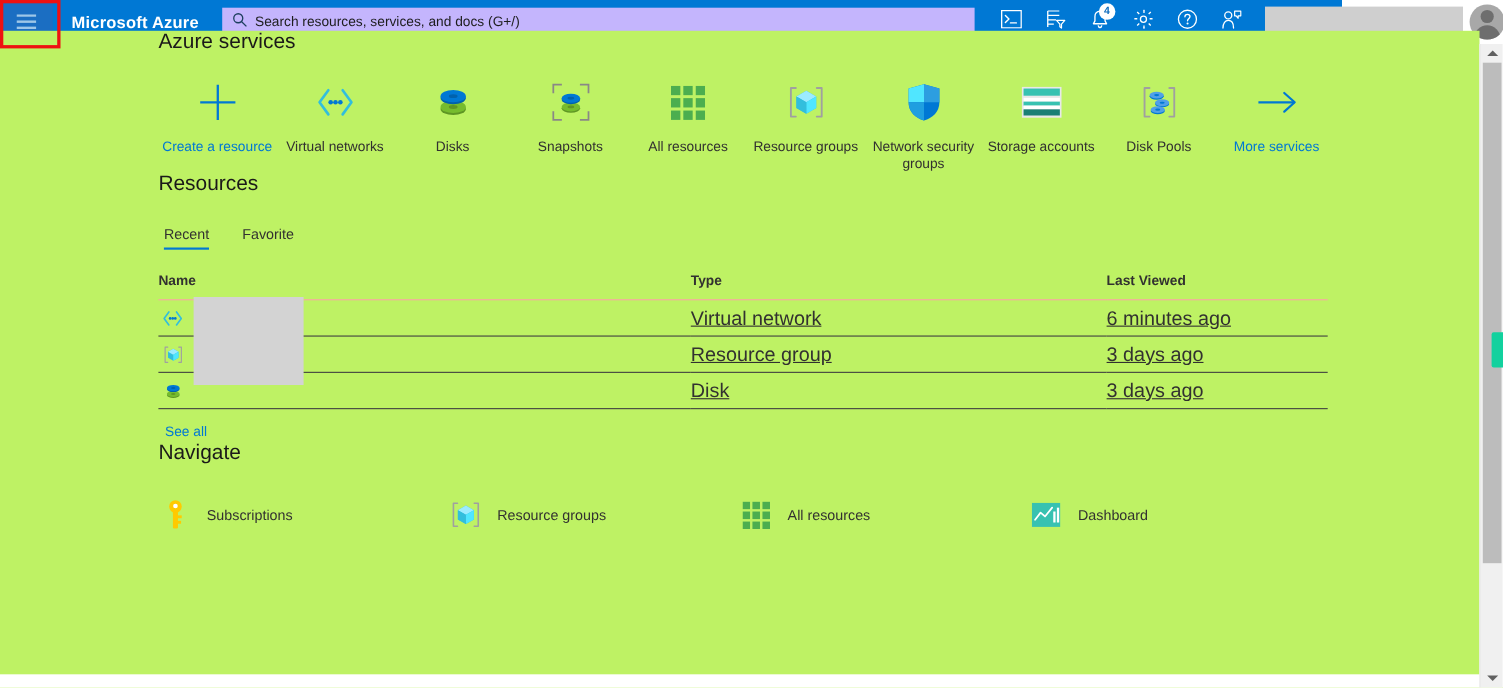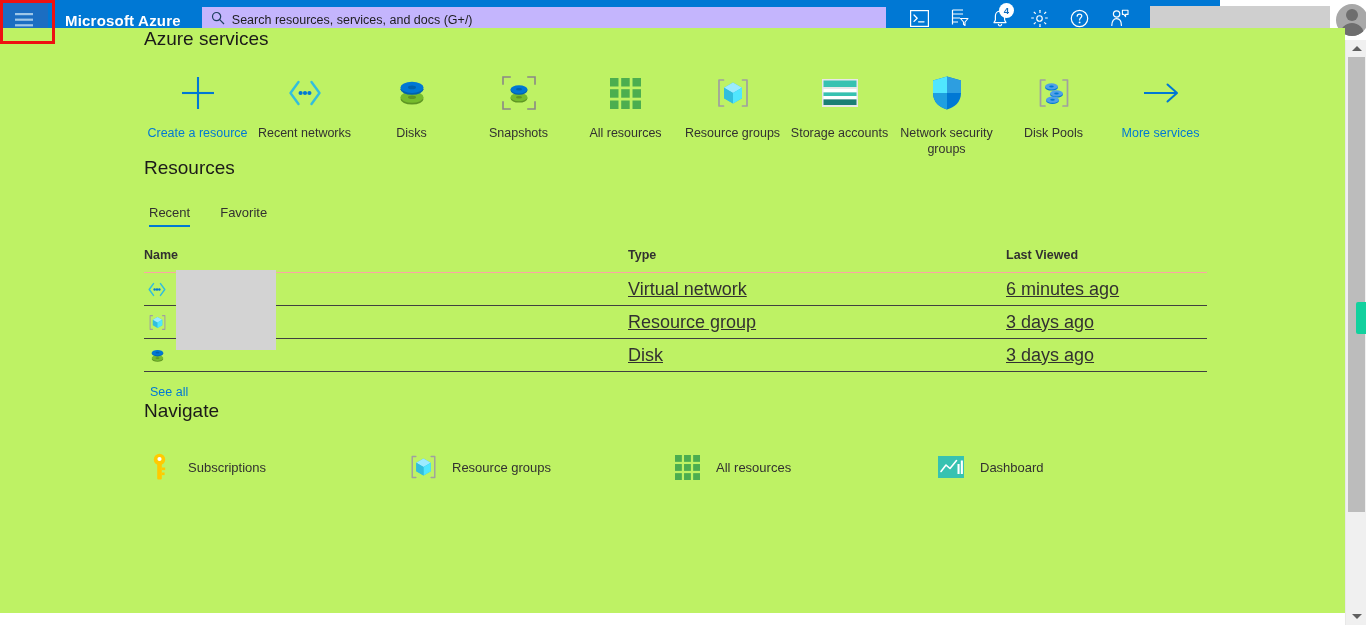--- a/index.html
+++ b/index.html
@@ -418,21 +418,21 @@
     <div class="svc">
       <span class="ico">
         <svg width="36" height="28" viewBox="0 0 36 28">
           <path d="M11.5 3 L3.5 14 L11.5 25" fill="none" stroke="#32bedd" stroke-width="2.4" stroke-linecap="round" stroke-linejoin="round"></path>
           <path d="M24.5 3 L32.5 14 L24.5 25" fill="none" stroke="#32bedd" stroke-width="2.4" stroke-linecap="round" stroke-linejoin="round"></path>
           <circle cx="13.6" cy="14" r="2.1" fill="#0078d4"></circle>
           <circle cx="18" cy="14" r="2.1" fill="#0078d4"></circle>
           <circle cx="22.4" cy="14" r="2.1" fill="#0078d4"></circle>
         </svg>
       </span>
-      <span class="lbl">Recent networks</span>
+      <span class="lbl">Virtual networks</span>
     </div>
 
     <div class="svc">
       <span class="ico">
         <svg width="34" height="34" viewBox="0 0 34 34">
           <ellipse cx="17" cy="23" rx="11.5" ry="5.6" fill="#5e9624"></ellipse>
           <ellipse cx="17" cy="21.2" rx="11.5" ry="5.6" fill="#76bc2d"></ellipse>
           <ellipse cx="17" cy="21.2" rx="4" ry="1.8" fill="#5e9624"></ellipse>
           <ellipse cx="17" cy="13.2" rx="11.5" ry="5.6" fill="#0062ad"></ellipse>
           <ellipse cx="17" cy="11.4" rx="11.5" ry="5.6" fill="#0078d4"></ellipse>
@@ -492,42 +492,42 @@
           <polygon points="18,5.5 27,10.8 18,16 9,10.8" fill="#9cebff"></polygon>
           <polygon points="18,16 27,10.8 27,21.2 18,26.5" fill="#50e6ff"></polygon>
           <polygon points="18,16 9,10.8 9,21.2 18,26.5" fill="#32bedd"></polygon>
         </svg>
       </span>
       <span class="lbl">Resource groups</span>
     </div>
 
     <div class="svc">
       <span class="ico">
+        <svg width="32" height="36" viewBox="0 0 32 36">
+          <path d="M16 1.5 L30 5.5 L30 18 C30 27 23.5 32.5 16 34.5 C8.5 32.5 2 27 2 18 L2 5.5 Z" fill="#0078d4"></path>
+          <path d="M16 1.5 L2 5.5 L2 18 L16 18 Z" fill="#50e6ff"></path>
+          <path d="M16 1.5 L30 5.5 L30 18 L16 18 Z" fill="#2d9ee0"></path>
+          <path d="M2 18 L16 18 L16 34.5 C8.5 32.5 2 27 2 18 Z" fill="#1f9fe0"></path>
+        </svg>
+      </span>
+      <span class="lbl">Network security groups</span>
+    </div>
+
+    <div class="svc">
+      <span class="ico">
         <svg width="38" height="30" viewBox="0 0 38 30">
           <rect x="1" y="1" width="36" height="28" fill="#e8e8e8"></rect>
           <rect x="2.5" y="2.5" width="33" height="6.5" fill="#37c2b1"></rect>
           <rect x="2.5" y="11" width="33" height="3.4" fill="#ffffff"></rect>
           <rect x="2.5" y="14.4" width="33" height="3.6" fill="#37c2b1"></rect>
           <rect x="2.5" y="18" width="33" height="3.4" fill="#ffffff"></rect>
           <rect x="2.5" y="21.4" width="33" height="5.6" fill="#1a7f74"></rect>
         </svg>
       </span>
       <span class="lbl">Storage accounts</span>
-    </div>
-
-    <div class="svc">
-      <span class="ico">
-        <svg width="32" height="36" viewBox="0 0 32 36">
-          <path d="M16 1.5 L30 5.5 L30 18 C30 27 23.5 32.5 16 34.5 C8.5 32.5 2 27 2 18 L2 5.5 Z" fill="#0078d4"></path>
-          <path d="M16 1.5 L2 5.5 L2 18 L16 18 Z" fill="#50e6ff"></path>
-          <path d="M16 1.5 L30 5.5 L30 18 L16 18 Z" fill="#2d9ee0"></path>
-          <path d="M2 18 L16 18 L16 34.5 C8.5 32.5 2 27 2 18 Z" fill="#1f9fe0"></path>
-        </svg>
-      </span>
-      <span class="lbl">Network security groups</span>
     </div>
 
     <div class="svc">
       <span class="ico">
         <svg width="36" height="32" viewBox="0 0 36 32">
           <g fill="none" stroke="#a0a0a0" stroke-width="1.7" stroke-linecap="round" stroke-linejoin="round">
             <path d="M9 3 L4.5 3 L4.5 29 L9 29"></path>
             <path d="M27 3 L31.5 3 L31.5 29 L27 29"></path>
           </g>
           <ellipse cx="15.5" cy="10.5" rx="6.4" ry="3.1" fill="#0078d4"></ellipse>

